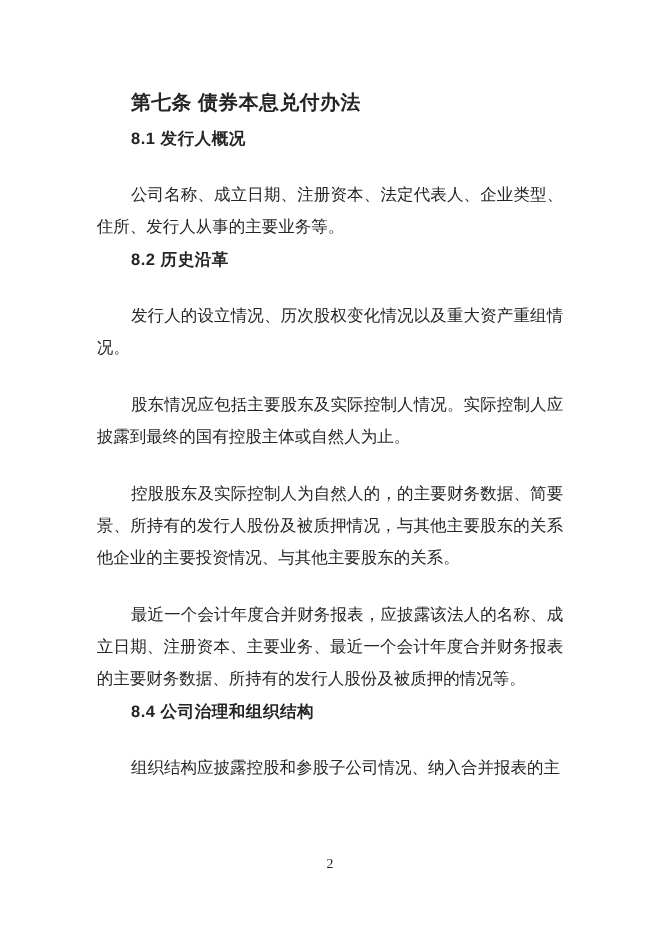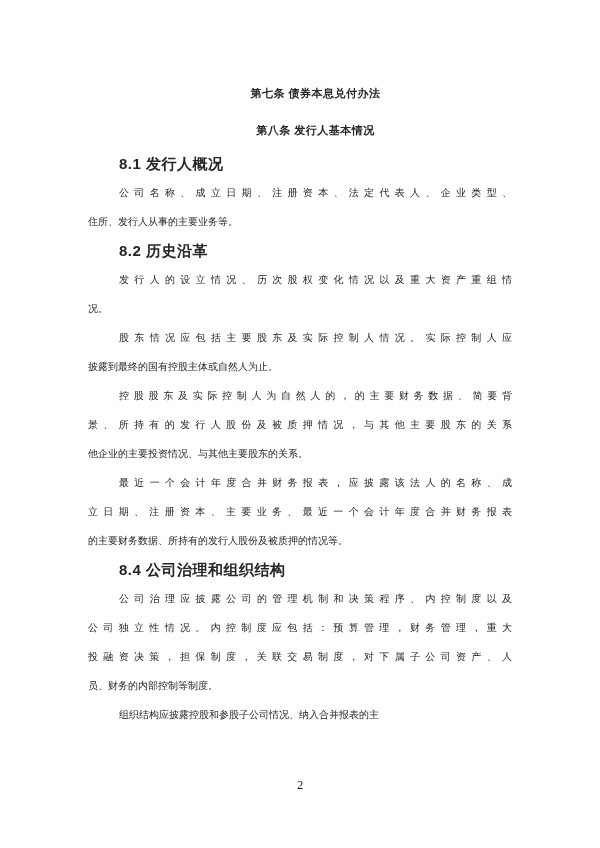--- a/index.html
+++ b/index.html
@@ -17,41 +17,41 @@
   }
   .content {
     position: absolute;
     left: 88px;
     top: 75px;
     width: 424px;
   }
   .block.h1 {
     font-family: "Liberation Sans", "DejaVu Sans", sans-serif;
     font-weight: 700;
-    font-size: 11px;
+    font-size: 18px;
     line-height: 37px;
     height: 37px;
     padding-left: 31px;
     letter-spacing: 0.5px;
     white-space: nowrap;
-    text-align: center;
   }
   .block.h2 {
     font-family: Liberation Sans, sans-serif;
     font-weight: 700;
     font-size: 15px;
     line-height: 29px;
     height: 29px;
     padding-left: 31px;
     letter-spacing: 0.5px;
     white-space: nowrap;
   }
   .block.p {
-    font-family: Liberation Sans, sans-serif;
-    font-size: 10px;
+    font-family: Liberation Mono, monospace;
+    font-size: 15px;
+    margin-top: 23px;
   }
   .block.p .line {
     line-height: 29px;
     height: 29px;
     overflow: hidden;
     text-align: justify;
     text-align-last: justify;
     text-justify: inter-character;
   }
   .block.p .line.first {
@@ -70,21 +70,20 @@
     font-size: 12.5px;
     color: #252525;
   }
 </style>
 </head>
 <body>
 
 <div class="page">
   <div class="content">
       <div class="block h1">第七条 债券本息兑付办法</div>
-      <div class="block h1">第八条 发行人基本情况</div>
       <div class="block h2">8.1 发行人概况</div>
       <div class="block p">
         <div class="line first">公司名称、成立日期、注册资本、法定代表人、企业类型、</div>
         <div class="line last">住所、发行人从事的主要业务等。</div>
       </div>
       <div class="block h2">8.2 历史沿革</div>
       <div class="block p">
         <div class="line first">发行人的设立情况、历次股权变化情况以及重大资产重组情</div>
         <div class="line last">况。</div>
       </div>
@@ -97,23 +96,17 @@
         <div class="line">景、所持有的发行人股份及被质押情况，与其他主要股东的关系</div>
         <div class="line last">他企业的主要投资情况、与其他主要股东的关系。</div>
       </div>
       <div class="block p">
         <div class="line first">最近一个会计年度合并财务报表，应披露该法人的名称、成</div>
         <div class="line">立日期、注册资本、主要业务、最近一个会计年度合并财务报表</div>
         <div class="line last">的主要财务数据、所持有的发行人股份及被质押的情况等。</div>
       </div>
       <div class="block h2">8.4 公司治理和组织结构</div>
       <div class="block p">
-        <div class="line first">公司治理应披露公司的管理机制和决策程序、内控制度以及</div>
-        <div class="line">公司独立性情况。内控制度应包括：预算管理，财务管理，重大</div>
-        <div class="line">投融资决策，担保制度，关联交易制度，对下属子公司资产、人</div>
-        <div class="line last">员、财务的内部控制等制度。</div>
-      </div>
-      <div class="block p">
         <div class="line first last">组织结构应披露控股和参股子公司情况、纳入合并报表的主</div>
       </div>
     </div>
   <div class="footer">2</div>
 </div>
 
 </body></html>

